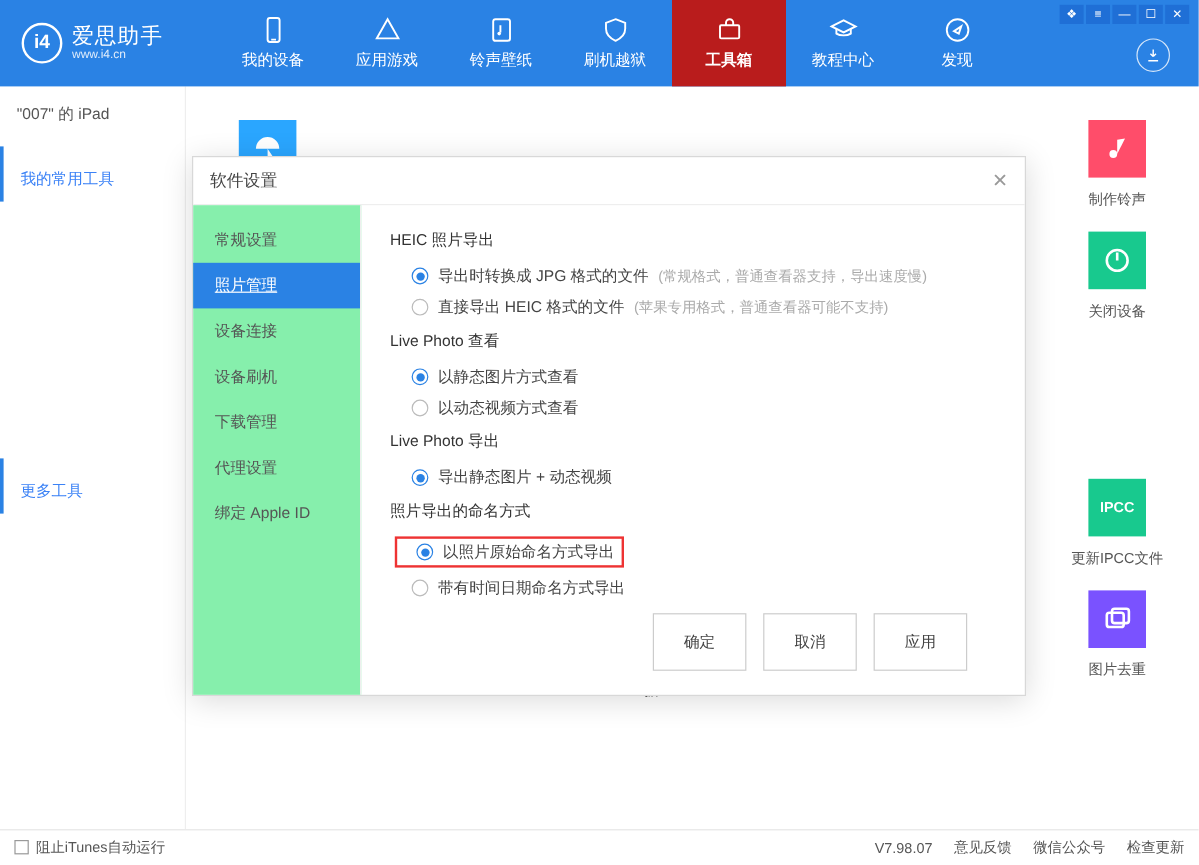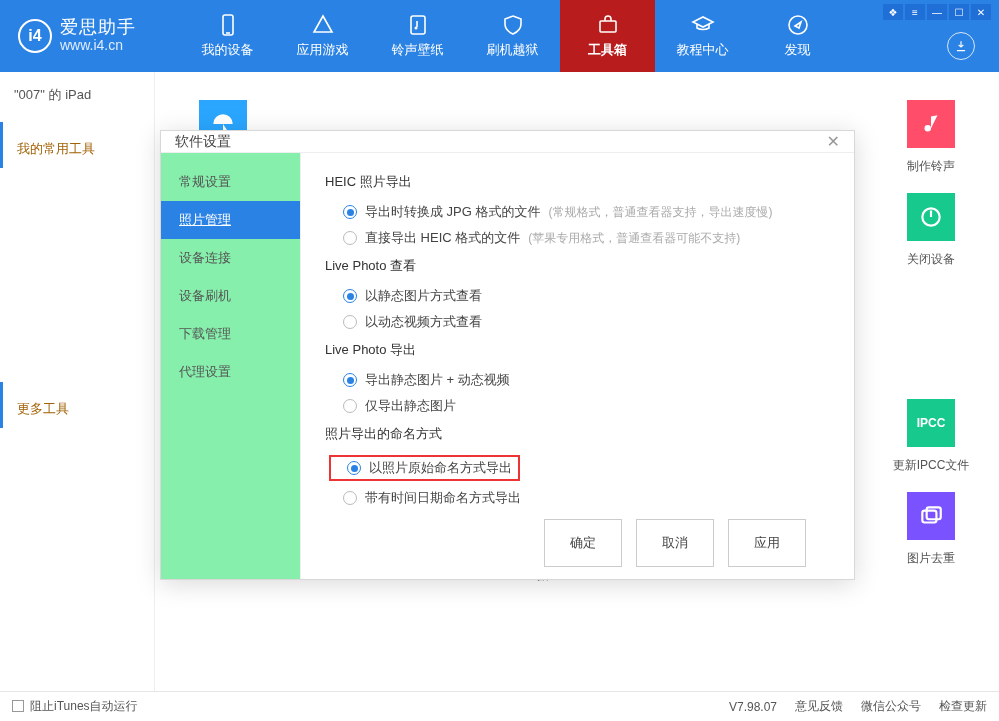--- a/index.html
+++ b/index.html
@@ -4,37 +4,37 @@
 <style>
   * { box-sizing: border-box; margin: 0; padding: 0; font-family: "Microsoft YaHei", Arial, sans-serif; }
   body { width: 999px; height: 721px; background: #fff; overflow: hidden; position: relative; }
 
   
   .header { background: #2a82e4; color: #fff; height: 72px; display: flex; align-items: center; position: relative; }
   .logo-block { display: flex; align-items: center; padding: 0 18px; width: 180px; }
   .logo-circle { width: 34px; height: 34px; border: 2px solid #fff; border-radius: 50%; display: flex; align-items: center; justify-content: center; font-weight: bold; font-size: 16px; margin-right: 8px; }
   .logo-texts { display: flex; flex-direction: column; line-height: 1.1; }
   .logo-name { font-size: 18px; letter-spacing: 1px; }
-  .logo-url  { font-size: 14px; opacity: .85; }
+  .logo-url  { font-size: 10px; opacity: .85; }
 
   .nav { display: flex; height: 100%; }
   .nav-item { width: 95px; display: flex; flex-direction: column; align-items: center; justify-content: center; gap: 4px; font-size: 13px; cursor: pointer; }
   .nav-item.active { background: #b91c1c; font-weight: bold; }
   .nav-ico { width: 24px; height: 24px; display: flex; align-items: center; justify-content: center; }
   .nav-ico svg { stroke: #fff; fill: none; stroke-width: 1.6; }
 
   .win-btns { position: absolute; right: 8px; top: 4px; display: flex; gap: 2px; }
   .win-btn { width: 20px; height: 16px; background: #1f6fd6; display: flex; align-items: center; justify-content: center; font-size: 10px; cursor: pointer; }
   .dl-circle { position: absolute; right: 24px; top: 32px; width: 28px; height: 28px; border: 1.5px solid rgba(255,255,255,.8); border-radius: 50%; display: flex; align-items: center; justify-content: center; cursor: pointer; }
 
   
   .body-row { display: flex; height: calc(100% - 72px - 30px); }
   .sidebar { width: 155px; border-right: 1px solid #eee; }
   .device-tab { padding: 14px 14px; font-size: 13px; color: #555; }
-  .group-title { padding: 18px 14px 10px; font-size: 13px; color: #a16207; border-left: 3px solid #2a82e4; margin-top: 4px; }
+  .group-title { padding: 18px 14px 10px; font-size: 13px; color: #3b82f6; border-left: 3px solid #2a82e4; margin-top: 4px; }
 
   
   .grid { flex: 1; padding: 10px 6px; position: relative; }
   .tools-row { display: flex; justify-content: space-between; padding: 0 22px; margin-top: 18px; }
   .tool { width: 80px; display: flex; flex-direction: column; align-items: center; gap: 10px; font-size: 12px; color: #555; cursor: pointer; position: relative;}
   .tool-ico { width: 48px; height: 48px; border-radius: 0; display: flex; align-items: center; justify-content: center; }
   .tool-ico svg { width: 26px; height: 26px; fill: #fff; }
   .dot { position:absolute; top:-2px; right:12px; width:8px;height:8px;background:#ff4040;border-radius:50%;}
 
   
@@ -319,20 +319,21 @@
     <span class="close-x">✕</span>
   </div>
   <div class="modal-body">
     <div class="m-side">
       <div class="m-side-item">常规设置</div>
       <div class="m-side-item sel">照片管理</div>
       <div class="m-side-item">设备连接</div>
       <div class="m-side-item">设备刷机</div>
       <div class="m-side-item">下载管理</div>
       <div class="m-side-item">代理设置</div>
+      <div class="m-side-item">绑定 Apple ID</div>
     </div>
     <div class="m-main">
 
       <div class="sec-title">HEIC 照片导出</div>
       <div class="opt">
           <span class="radio">
             <span class="d"></span>
           </span>
           <span>导出时转换成 JPG 格式的文件</span>
           <span class="hint">(常规格式，普通查看器支持，导出速度慢)</span>
@@ -354,24 +355,20 @@
           <span class="radio off"></span>
           <span>以动态视频方式查看</span>
         </div>
 
       <div class="sec-title">Live Photo 导出</div>
       <div class="opt">
           <span class="radio">
             <span class="d"></span>
           </span>
           <span>导出静态图片 + 动态视频</span>
-        </div>
-      <div class="opt">
-          <span class="radio off"></span>
-          <span>仅导出静态图片</span>
         </div>
 
       <div class="sec-title">照片导出的命名方式</div>
       <div class="opt" style="padding-left:2px">
         <span class="hl">
             <span class="radio">
               <span class="d"></span>
             </span>
             <span>以照片原始命名方式导出</span>
           </span>

